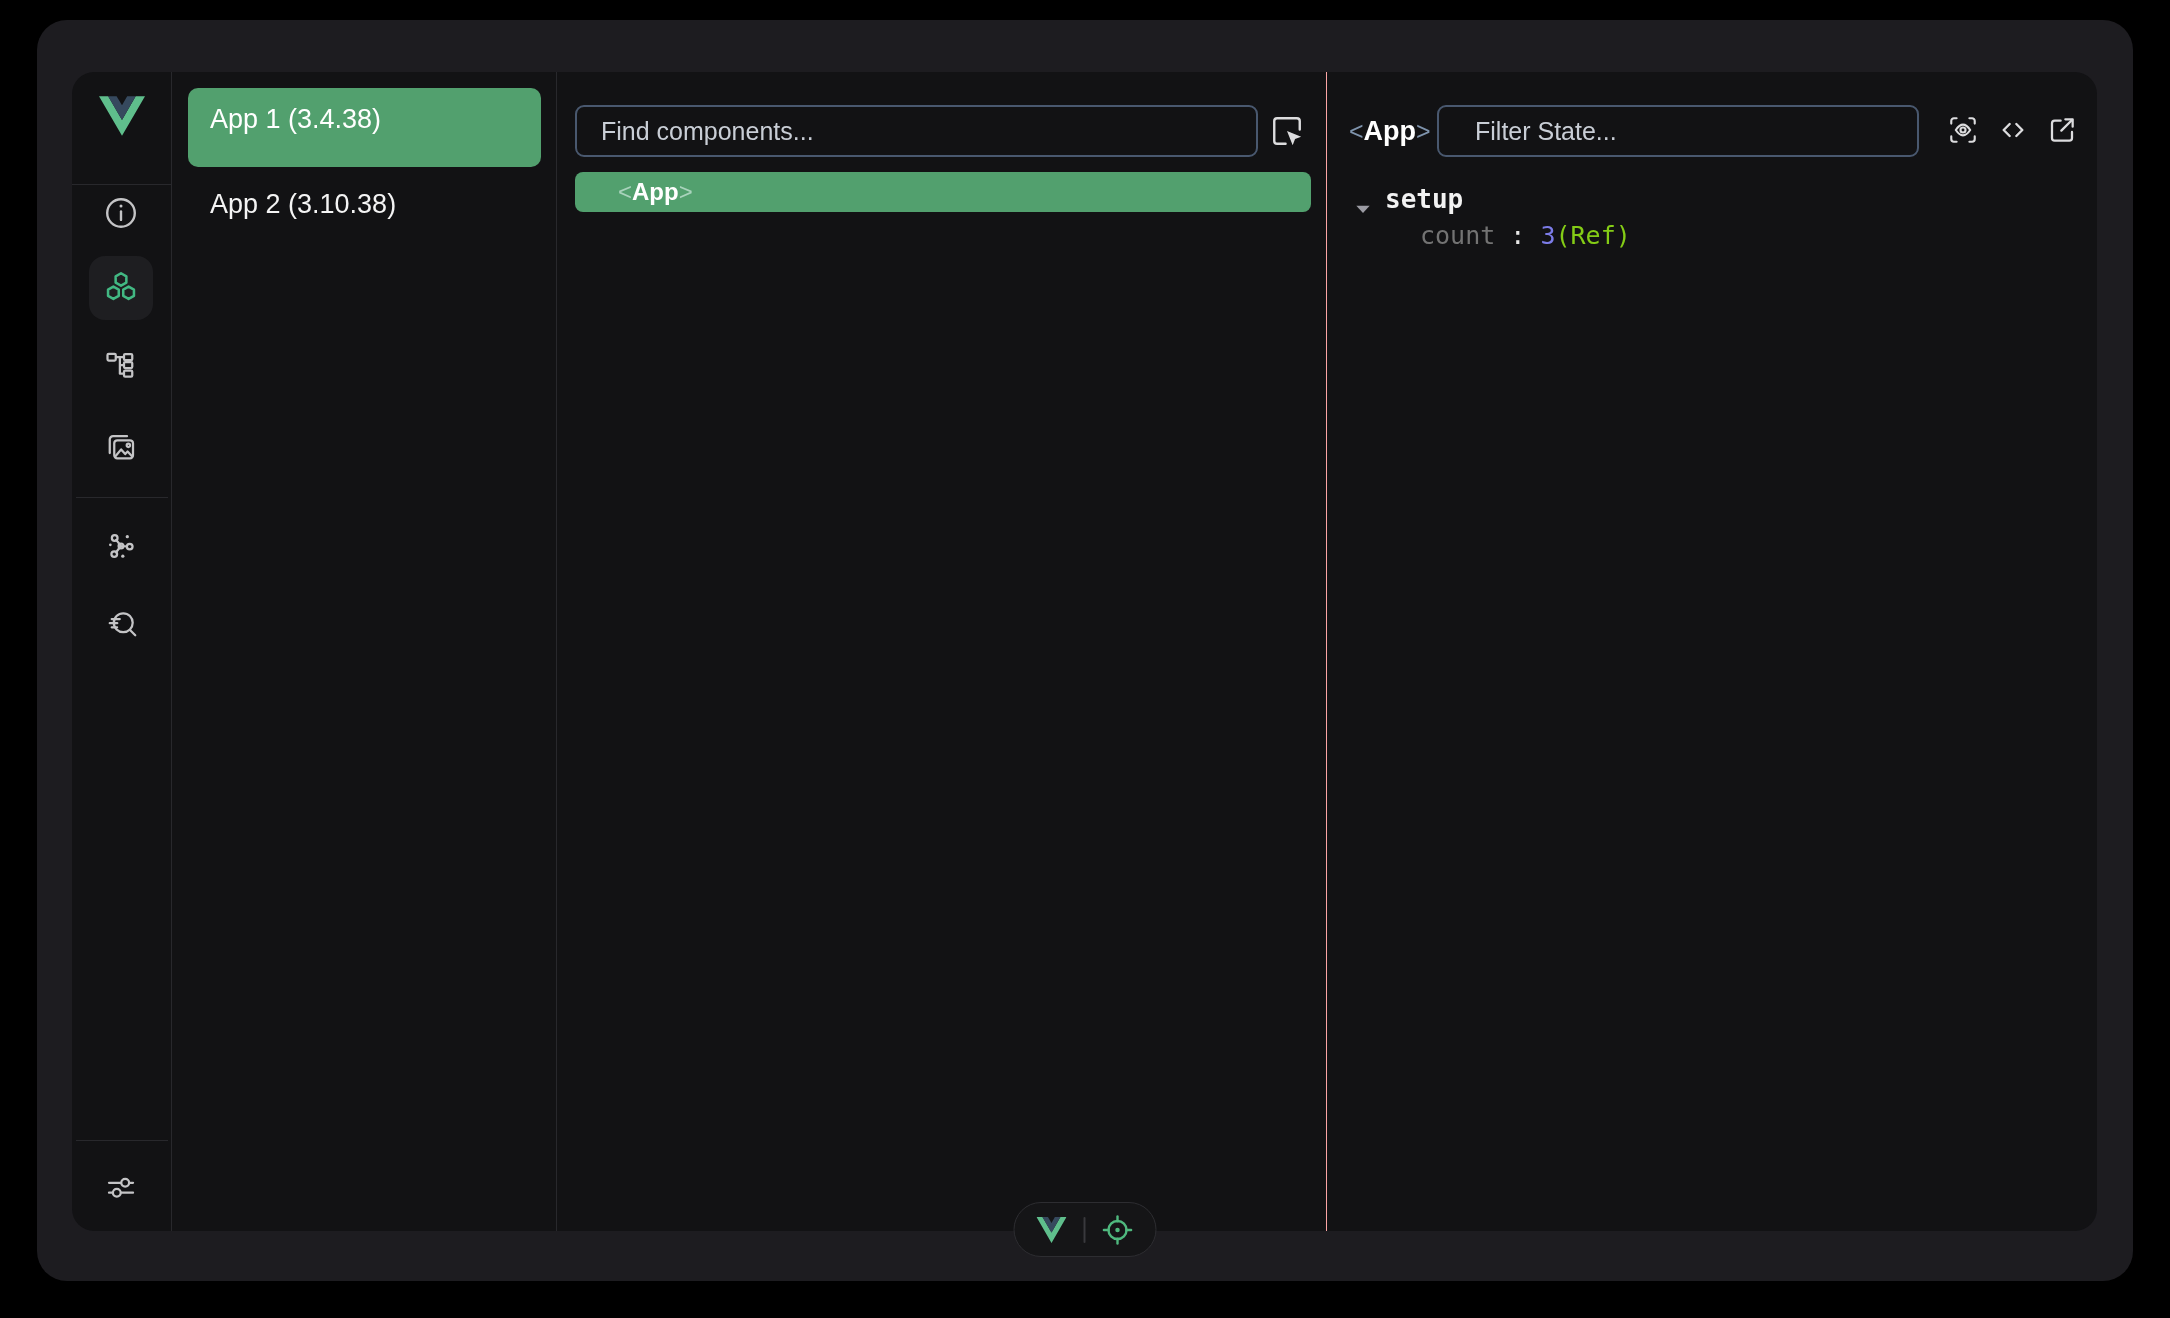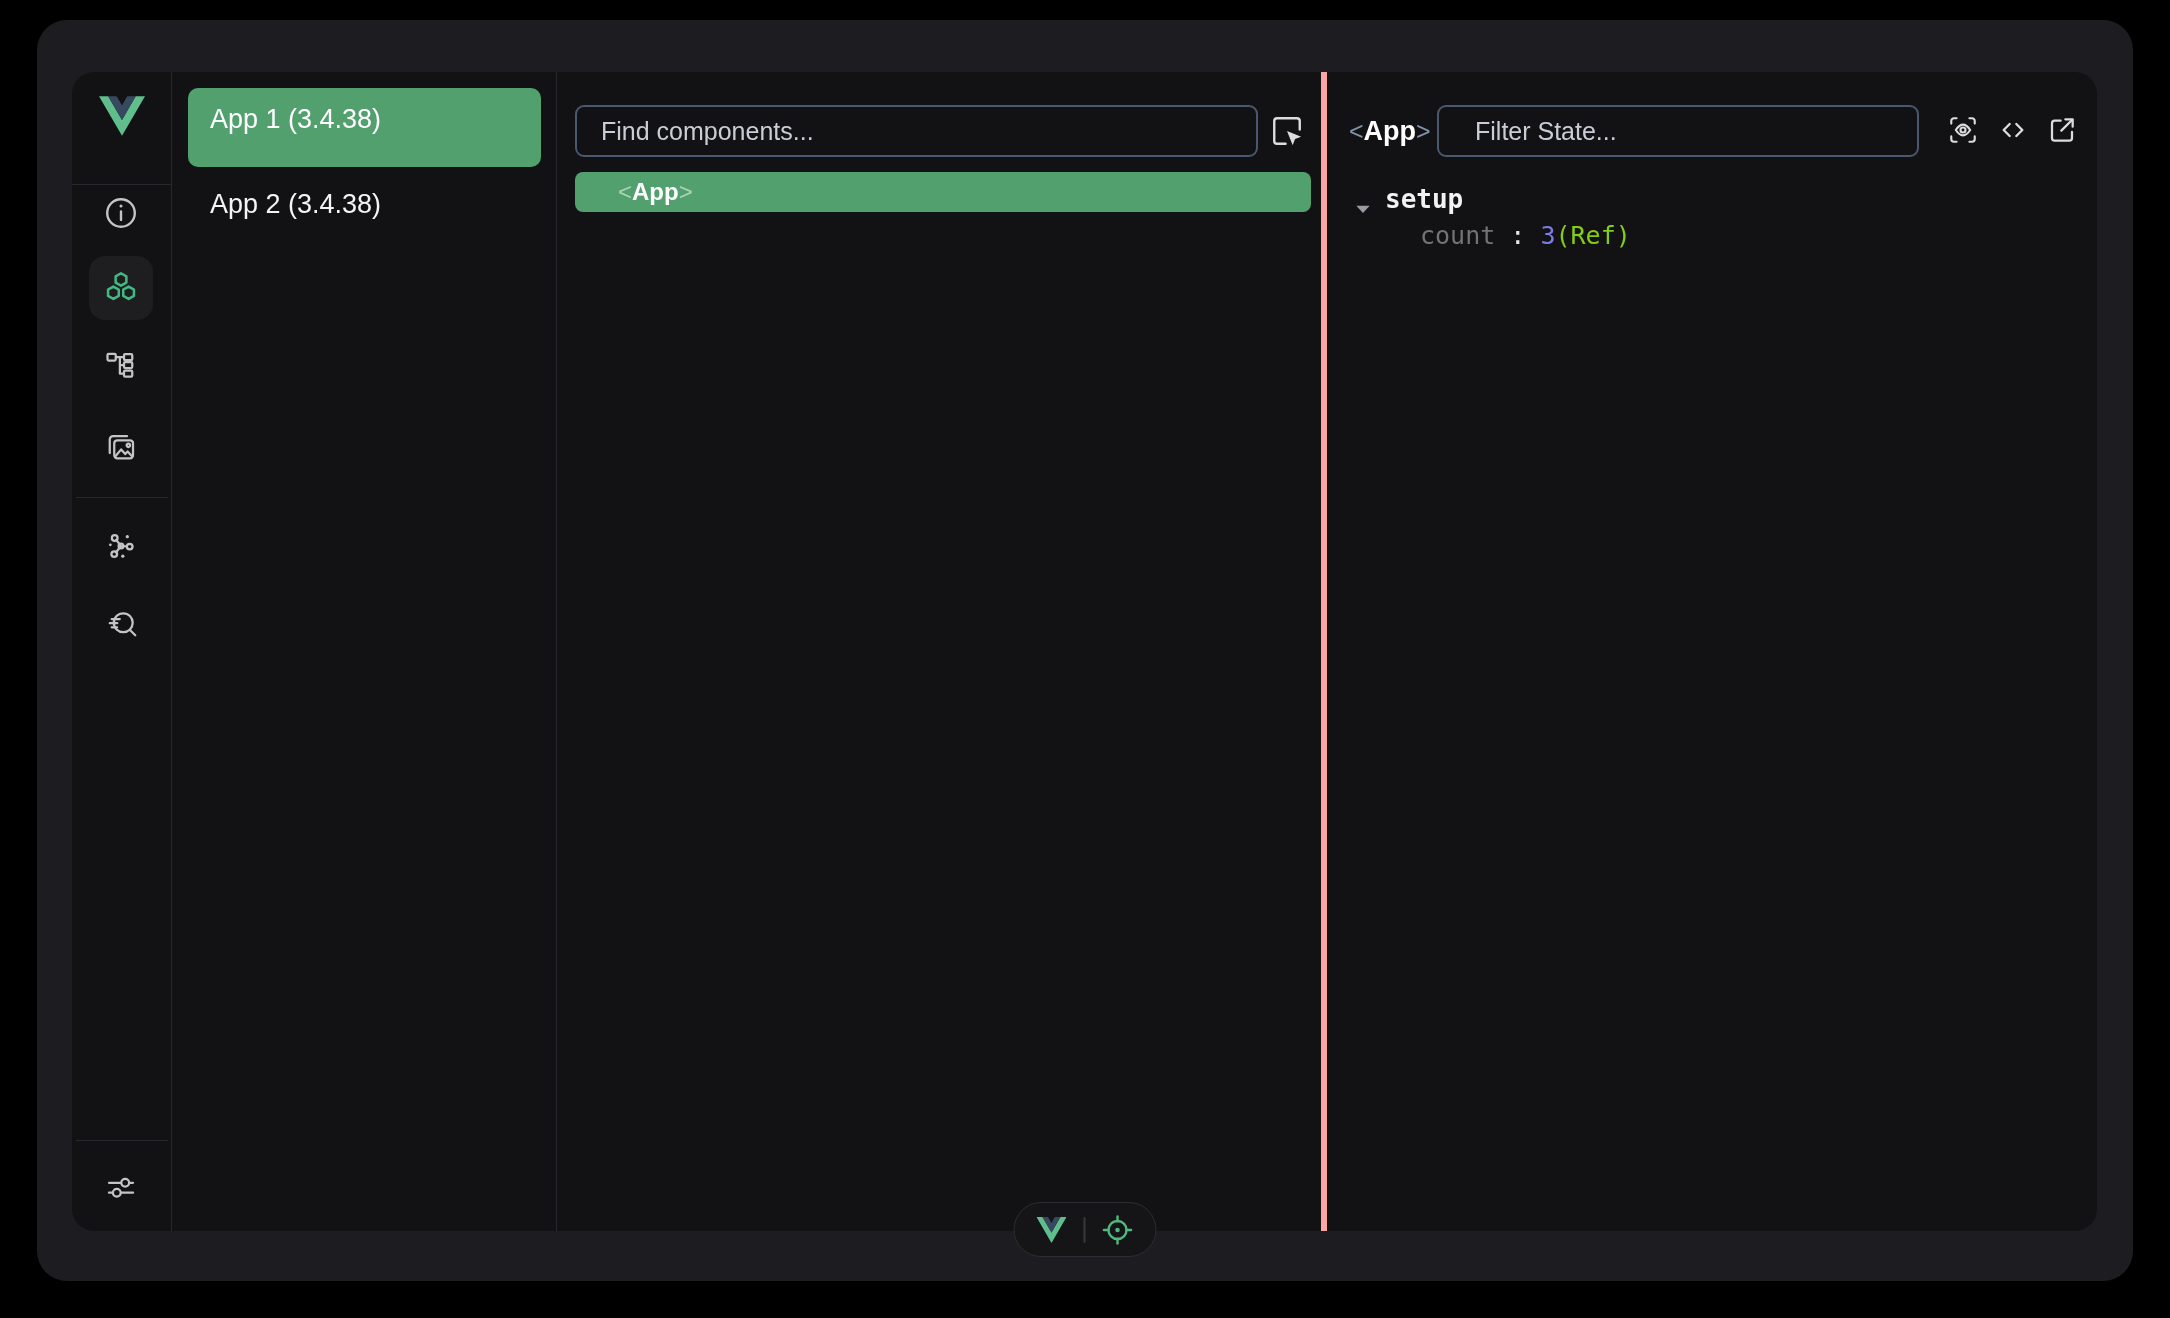--- a/index.html
+++ b/index.html
@@ -22,21 +22,21 @@
 
   
   .app-panel{position:absolute;left:100px;top:0;width:385px;height:100%;border-right:1px solid #28282c;}
   .app-item{margin:0 16px;width:353px;height:79px;border-radius:10px;color:#f4f4f4;
             font-size:27px;line-height:63px;padding-left:22px;cursor:pointer;
             white-space:nowrap;overflow:hidden;}
   .app-item.selected{background:#52a06e;color:#ffffff;}
   .app-item:first-child{margin-top:16px;margin-bottom:6px;}
 
   
-  .tree-panel{position:absolute;left:485px;top:0;width:770px;height:100%;border-right:6px solid #fca5a5;}
+  .tree-panel{position:absolute;left:485px;top:0;width:770px;height:100%;border-right:1px solid #fca5a5;}
   .search-box{position:absolute;left:18px;top:33px;width:683px;height:52px;border:2px solid #49586f;
               border-radius:9px;background:transparent;color:#e6e8eb;font-size:25px;padding:0 24px;
               font-family:"Liberation Sans", sans-serif;outline:none;}
   .search-box::placeholder{color:#c9ced6;opacity:1;}
   .icon-btn{position:absolute;display:flex;align-items:center;justify-content:center;
             color:#dcdcde;cursor:pointer;background:none;border:none;padding:0;}
   .tree-row{position:absolute;left:18px;top:100px;width:736px;height:40px;border-radius:8px;
             background:#52a06e;color:#fff;font-size:24px;line-height:40px;padding-left:43px;
             font-weight:600;cursor:pointer;white-space:nowrap;}
   .tree-row .bracket{color:#a9d3bc;font-weight:400;}
@@ -169,21 +169,21 @@
           </svg>
         </span>
       </div>
     </div>
 
     <div class="app-panel">
       <div class="app-item selected">
         <span>App 1 (3.4.38)</span>
       </div>
       <div class="app-item">
-        <span>App 2 (3.4.38)</span>
+        <span>App 2 (3.10.38)</span>
       </div>
     </div>
 
     <div class="tree-panel">
       <input class="search-box" type="text" placeholder="Find components..." style="">
       <button class="icon-btn" style="left:710px;top:39px;width:40px;height:40px">
         <span>
           <svg width="34" height="34" viewBox="0 0 24 24" fill="none" stroke="currentColor" stroke-width="1.7" stroke-linecap="round" stroke-linejoin="round">
             <path d="M21,11 V5 a2,2 0 0 0 -2,-2 H5 a2,2 0 0 0 -2,2 v14 a2,2 0 0 0 2,2 h6"></path>
             <path d="M12,12 l4,10 1.7,-4.3 L22,16 Z" fill="currentColor" stroke="none"></path>

